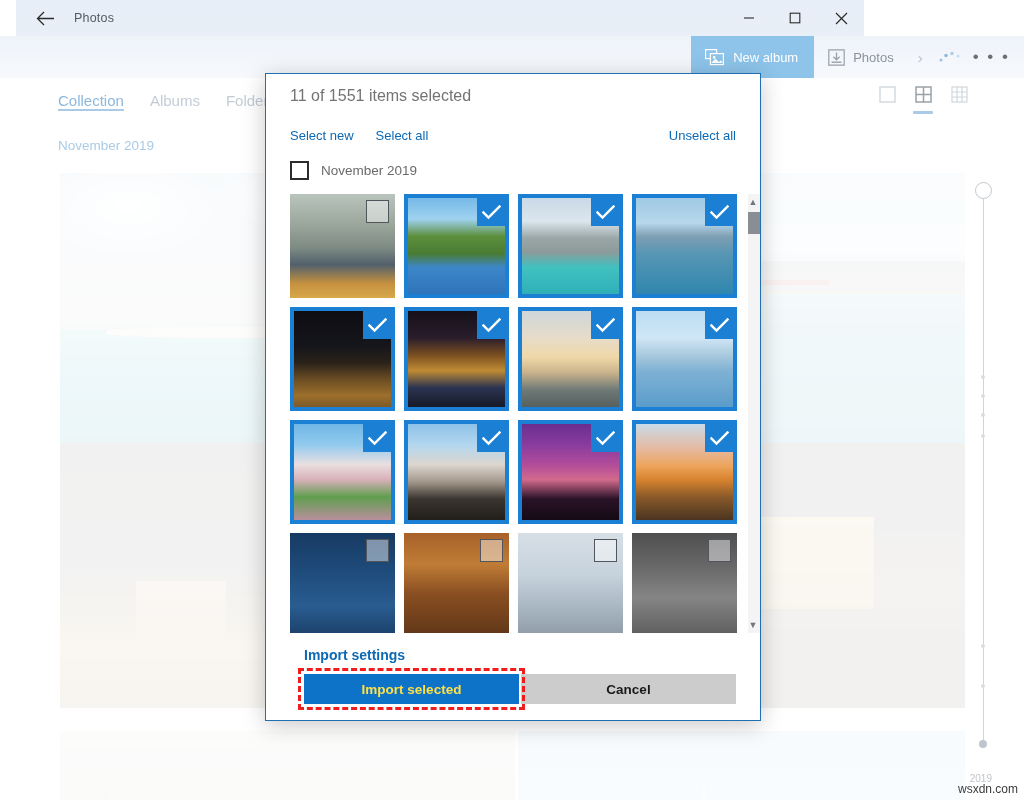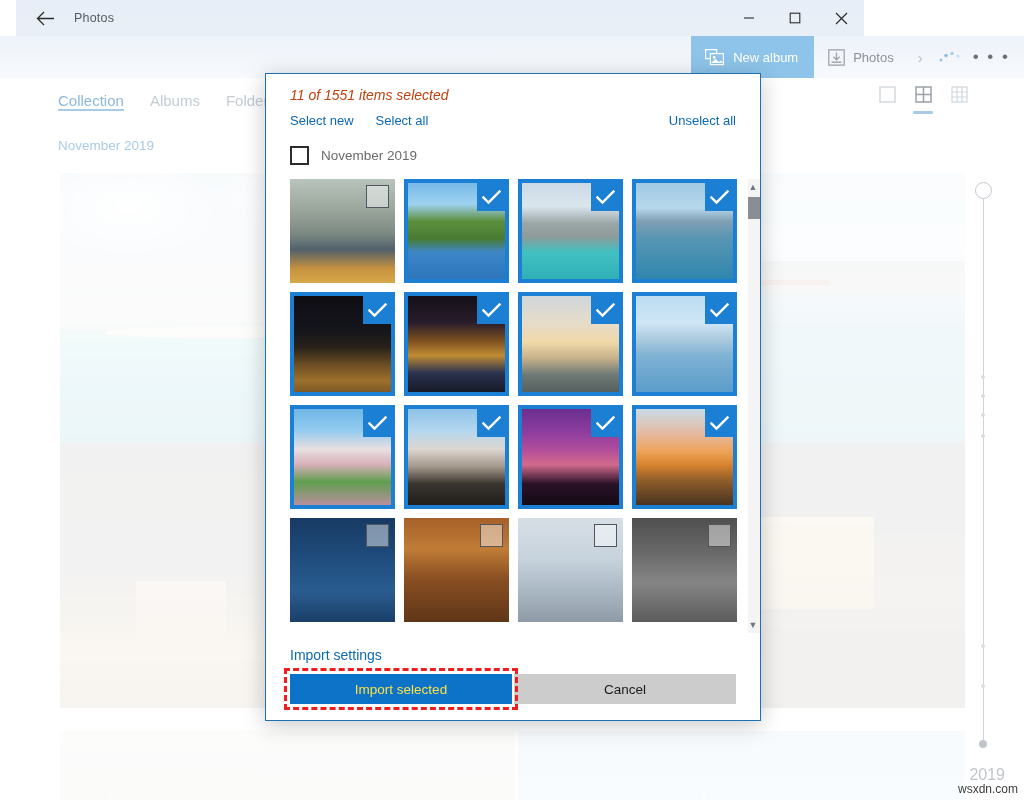--- a/index.html
+++ b/index.html
@@ -167,37 +167,37 @@
 
   
   .dim { position:absolute; inset:0; background: rgba(255,255,255,0.55); pointer-events:none; }
 
   
   .timeline { position:absolute; right: 22px; top: 182px; height: 584px; width: 40px; }
   .tl-line { position:absolute; left: 21px; top: 10px; bottom: 22px; width: 1px; background: #cfd4d9; }
   .tl-handle { position:absolute; left: 13px; top: 0; width: 17px; height: 17px;
     border: 1.5px solid #c2c8ce; border-radius: 50%; background: #ffffff; }
   .tl-dot { position:absolute; left: 19px; width: 4px; height: 4px; border-radius: 50%; background:#d8dde2; }
-  .tl-year { position:absolute; right: 19px; bottom: 16px; font-size: 16px; color: #c0c6cc; }
+  .tl-year { position:absolute; right: 32px; bottom: 16px; font-size: 10px; color: #c0c6cc; }
   .tl-enddot { position:absolute; left: 17px; bottom: 18px; width: 8px; height: 8px;
     border-radius:50%; background:#bfc5cb; }
 
   .watermark { position:absolute; right: 6px; bottom: 4px; font-size: 12px;
     color: #3b3b3b; font-family: "Liberation Sans", sans-serif; }
 
   
   .dialog {
     position: absolute; left: 265px; top: 73px; width: 496px; height: 648px;
     background: #ffffff; border: 1px solid #1f6fb2;
     box-shadow: 0 4px 22px rgba(0,0,0,0.22);
     display: flex; flex-direction: column;
   }
   .dlg-title { font-size: 20.5px; color: #1b1b1b; margin: 23px 0 0 24px; font-weight: 400; }
-  .dlg-count { font-size: 14px; color: #c2410c; margin: 13px 0 0 24px; font-style: italic; }
-  .dlg-links { display: flex; align-items: center; margin: 10px 24px 0 24px; }
+  .dlg-count { font-size: 16px; color: #737373; margin: 13px 0 0 24px; }
+  .dlg-links { display: flex; align-items: center; margin: 23px 24px 0 24px; }
   .lnk { font-size: 13px; color: #0c69b4; cursor: pointer; }
   .lnk + .lnk { margin-left: 22px; }
   .lnk.right { margin-left: auto; }
 
   .group-row { display: flex; align-items: center; margin: 18px 0 0 24px; gap: 12px; }
   .cbox { width: 19px; height: 19px; border: 2px solid #2c2c2c; background: #ffffff; }
   .group-label { font-size: 13.5px; color: #6b6b6b; }
 
   .grid-wrap {
     position: relative; flex: 1; margin: 14px 0 0 0; overflow: hidden;
@@ -224,21 +224,21 @@
 
   
   .dlg-scroll { position: absolute; right: 0; top: 0; width: 14px; bottom: 0; background: #ffffff; }
   .dlg-scroll .track { position:absolute; left: 2px; right: 0; top: 0; bottom: 0; background: #f4f4f4; }
   .dlg-scroll .thumb { position:absolute; left: 2px; width: 12px; top: 18px; height: 22px; background: #888e94; }
   .dlg-scroll .arrow { position:absolute; left:0; width: 14px; height: 16px; color:#6f767c;
     display:flex; align-items:center; justify-content:center; font-size:9px; }
   .dlg-scroll .arrow.up { top: 0; }
   .dlg-scroll .arrow.dn { bottom: 0; }
 
-  .dlg-footer { padding: 0 0 0 0; }
+  .dlg-footer { padding: 0 0 0 14px; font-weight: bold; }
   .settings-title { font-size: 14px; color: #0c69b4; margin: 14px 0 0 24px; }
   .settings-sub { font-size: 12.5px; color: #5b5b5b; margin: 3px 0 0 24px; }
   .btn-row { display: flex; margin: 11px 24px 16px 24px; gap: 0; }
   .btn {
     height: 30px; display: flex; align-items: center; justify-content: center;
     font-size: 13.5px; border: none; cursor: pointer;
   }
   .btn-import { width: 224px; background: #0c73c8; color: #fde047; position: relative; }
   .btn-import .hl {
     position: absolute; left: -6px; top: -6px; right: -6px; bottom: -6px;

